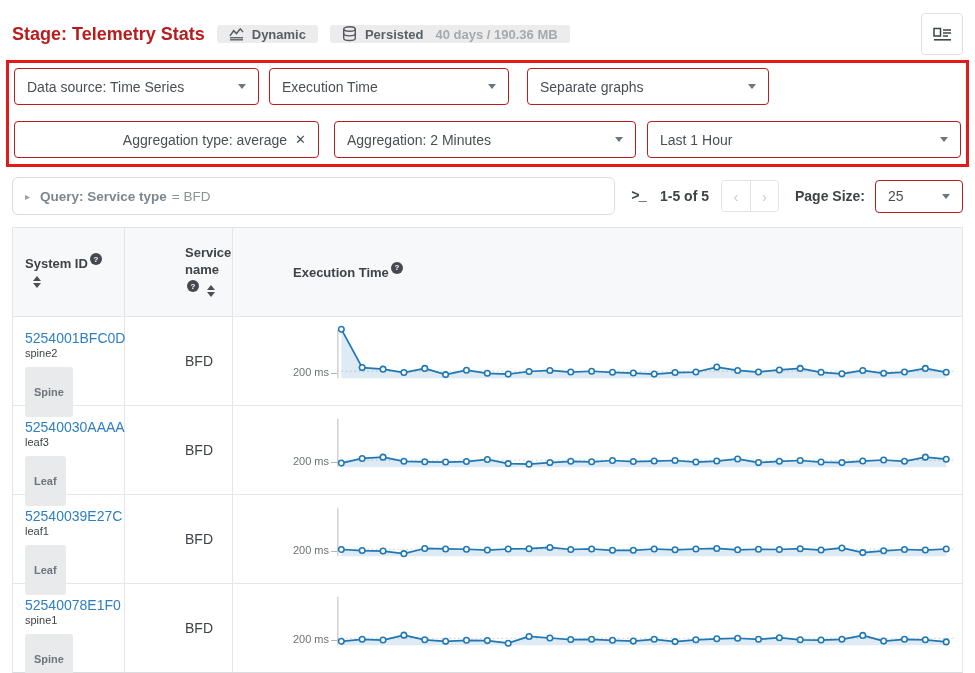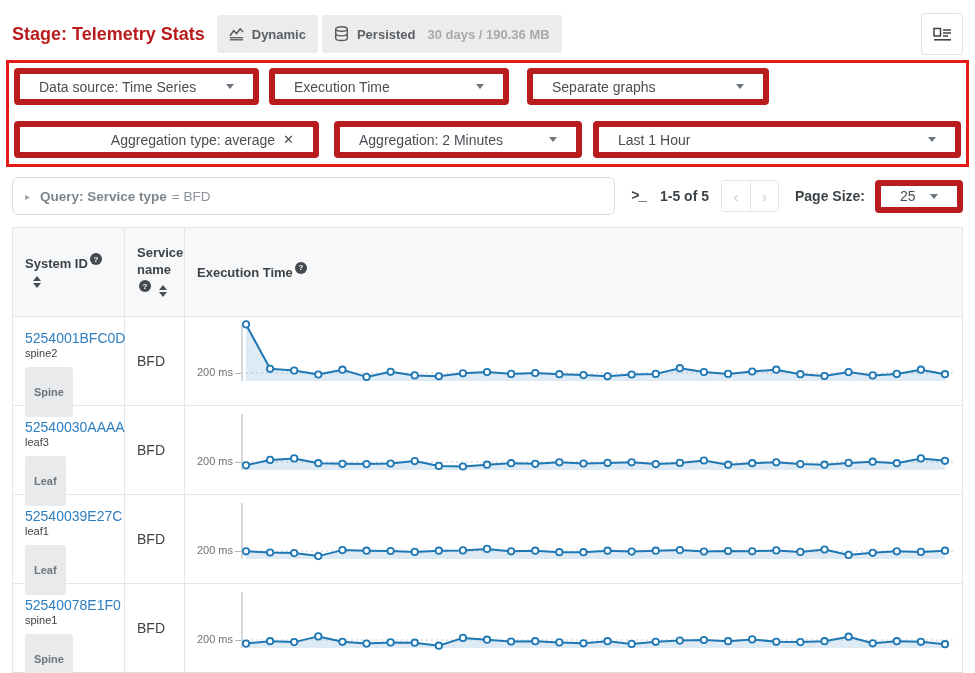--- a/index.html
+++ b/index.html
@@ -8,35 +8,35 @@
     width: 975px; height: 673px; overflow: hidden;
     font-family: "Liberation Sans", "DejaVu Sans", sans-serif;
     color: #3e4347; position: relative;
   }
   .page { padding: 12px 12px 0 12px; }
 
   
   .hdr { display:flex; align-items:center; height:44px; margin-bottom:4px; }
   .hdr-title { font-size:18px; font-weight:bold; color:#b91c1c; margin-right:12px; }
   .chip { display:inline-flex; align-items:center; background:#ececed; border-radius:3px;
-          padding:5px 12px; height:38px; margin-right:4px; }
+          padding:5px 12px; height:18px; margin-right:12px; }
   .chip svg { margin-right:8px; }
   .chip-label { font-size:13px; font-weight:bold; color:#5a5f63; }
   .chip-meta { font-size:13px; font-weight:bold; color:#a6a9ac; margin-left:12px; }
   .hdr-spacer { flex:1; }
   .layout-btn { width:42px; height:42px; background:#fff; border:1px solid #dde1e5;
                 border-radius:4px; display:flex; align-items:center; justify-content:center;
                 cursor:pointer; }
 
   
   .filters-box { border:3px solid #e41a17; margin:0 -6px; padding:5px 5px 6px 5px; }
   .filter-row { display:flex; align-items:center; }
   .filter-row + .filter-row { margin-top:16px; }
-  .dd { background:#fff; border:6px solid #b91c1c; border-radius:4px; height:37px;
-        display:flex; align-items:center; padding:0 19px; cursor:pointer; }
+  .dd { background:#fff; border:1px solid #b91c1c; border-radius:4px; height:37px;
+        display:flex; align-items:center; padding:0 12px; cursor:pointer; }
   .dd-label { font-size:14px; color:#4a4f54; flex:1; white-space:nowrap; overflow:hidden; }
   .caret { width:0; height:0; border-left:4px solid transparent; border-right:4px solid transparent;
            border-top:5px solid #6d757d; margin-left:8px; flex:none; }
   .clear-x { font-size:13px; font-weight:bold; color:#4a4f54; margin-left:8px; cursor:pointer; }
 
   
   .query-row { display:flex; align-items:center; margin-top:10px; height:38px; }
   .query-box { flex:1; border:1px solid #d9dee2; border-radius:6px; height:38px;
                display:flex; align-items:center; padding:0 12px; margin-right:16px; cursor:pointer; }
   .q-expand { color:#9aa1a7; font-size:10px; margin-right:10px; }
@@ -48,21 +48,21 @@
   .pager { display:flex; border:1px solid #e0e4e8; border-radius:4px; overflow:hidden;
            margin-right:16px; }
   .pager-btn { width:28px; height:30px; display:flex; align-items:center; justify-content:center;
                font-size:15px; color:#c7ccd1; background:#fff; cursor:default; }
   .pager-btn + .pager-btn { border-left:1px solid #e0e4e8; }
   .psize-label { font-size:14px; font-weight:bold; color:#3e4347; margin-right:10px; white-space:nowrap; }
   .psize-dd { width:88px; height:33px; }
 
   
   .tbl { margin-top:12px; border:1px solid #e4e7ea; border-bottom:1px solid #d9dde0; }
-  .trow { display:flex; }
+  .trow { display:flex;gap:48px; }
   .trow + .trow { border-top:1px solid #e4e7ea; }
   .th { background:#f7f8f9; }
   .cell { padding:12px; }
   .c1 { width:112px; flex:none; border-right:1px solid #e4e7ea; }
   .c2 { width:60px;  flex:none; border-right:1px solid #e4e7ea; }
   .c3 { flex:1; min-width:0; }
   .th-row { height:88px; }
   .th .cell { display:flex; align-items:center; font-size:13px; font-weight:bold; color:#3e4347; }
   .th .c2 { display:block; padding-top:16px; }
   .hwrap { line-height:17px; }
@@ -107,21 +107,21 @@
       <span class="chip-label">Dynamic</span>
     </div>
 
     <div class="chip">
       <svg width="15" height="16" viewBox="0 0 15 16">
         <ellipse cx="7.5" cy="3" rx="5.8" ry="2.3" fill="none" stroke="#55595d" stroke-width="1.4"></ellipse>
         <path d="M1.7,3 v4.6 c0,1.3 2.6,2.3 5.8,2.3 s5.8,-1 5.8,-2.3 V3" fill="none" stroke="#55595d" stroke-width="1.4"></path>
         <path d="M1.7,7.6 v4.6 c0,1.3 2.6,2.3 5.8,2.3 s5.8,-1 5.8,-2.3 V7.6" fill="none" stroke="#55595d" stroke-width="1.4"></path>
       </svg>
       <span class="chip-label">Persisted</span>
-      <span class="chip-meta">30 days / 190.36 MB</span>
+      <span class="chip-meta">40 days / 190.36 MB</span>
     </div>
 
     <div class="hdr-spacer"></div>
 
     <div class="layout-btn">
       <svg width="19" height="16" viewBox="0 0 19 16">
         <rect x="1" y="2.5" width="6.5" height="7.5" fill="none" stroke="#3e4347" stroke-width="1.5"></rect>
         <line x1="10" y1="4" x2="18" y2="4" stroke="#3e4347" stroke-width="1.5"></line>
         <line x1="10" y1="7" x2="18" y2="7" stroke="#3e4347" stroke-width="1.5"></line>
         <line x1="10" y1="10" x2="15" y2="10" stroke="#3e4347" stroke-width="1.5"></line>
@@ -143,21 +143,21 @@
       <div class="dd" style="width:242px;">
         <span class="dd-label">Separate graphs</span>
         <span class="caret"></span>
       </div>
     </div>
     <div class="filter-row">
       <div class="dd" style="width:305px; margin-right:15px;text-align:right;">
         <span class="dd-label">Aggregation type: average</span>
         <span class="clear-x">✕</span>
       </div>
-      <div class="dd" style="width:248px; margin-right:11px;">
+      <div class="dd" style="width:302px; margin-right:11px;">
         <span class="dd-label">Aggregation: 2 Minutes</span>
         <span class="caret"></span>
       </div>
       <div class="dd" style="flex:1;">
         <span class="dd-label">Last 1 Hour</span>
         <span class="caret"></span>
       </div>
     </div>
   </div>
 

